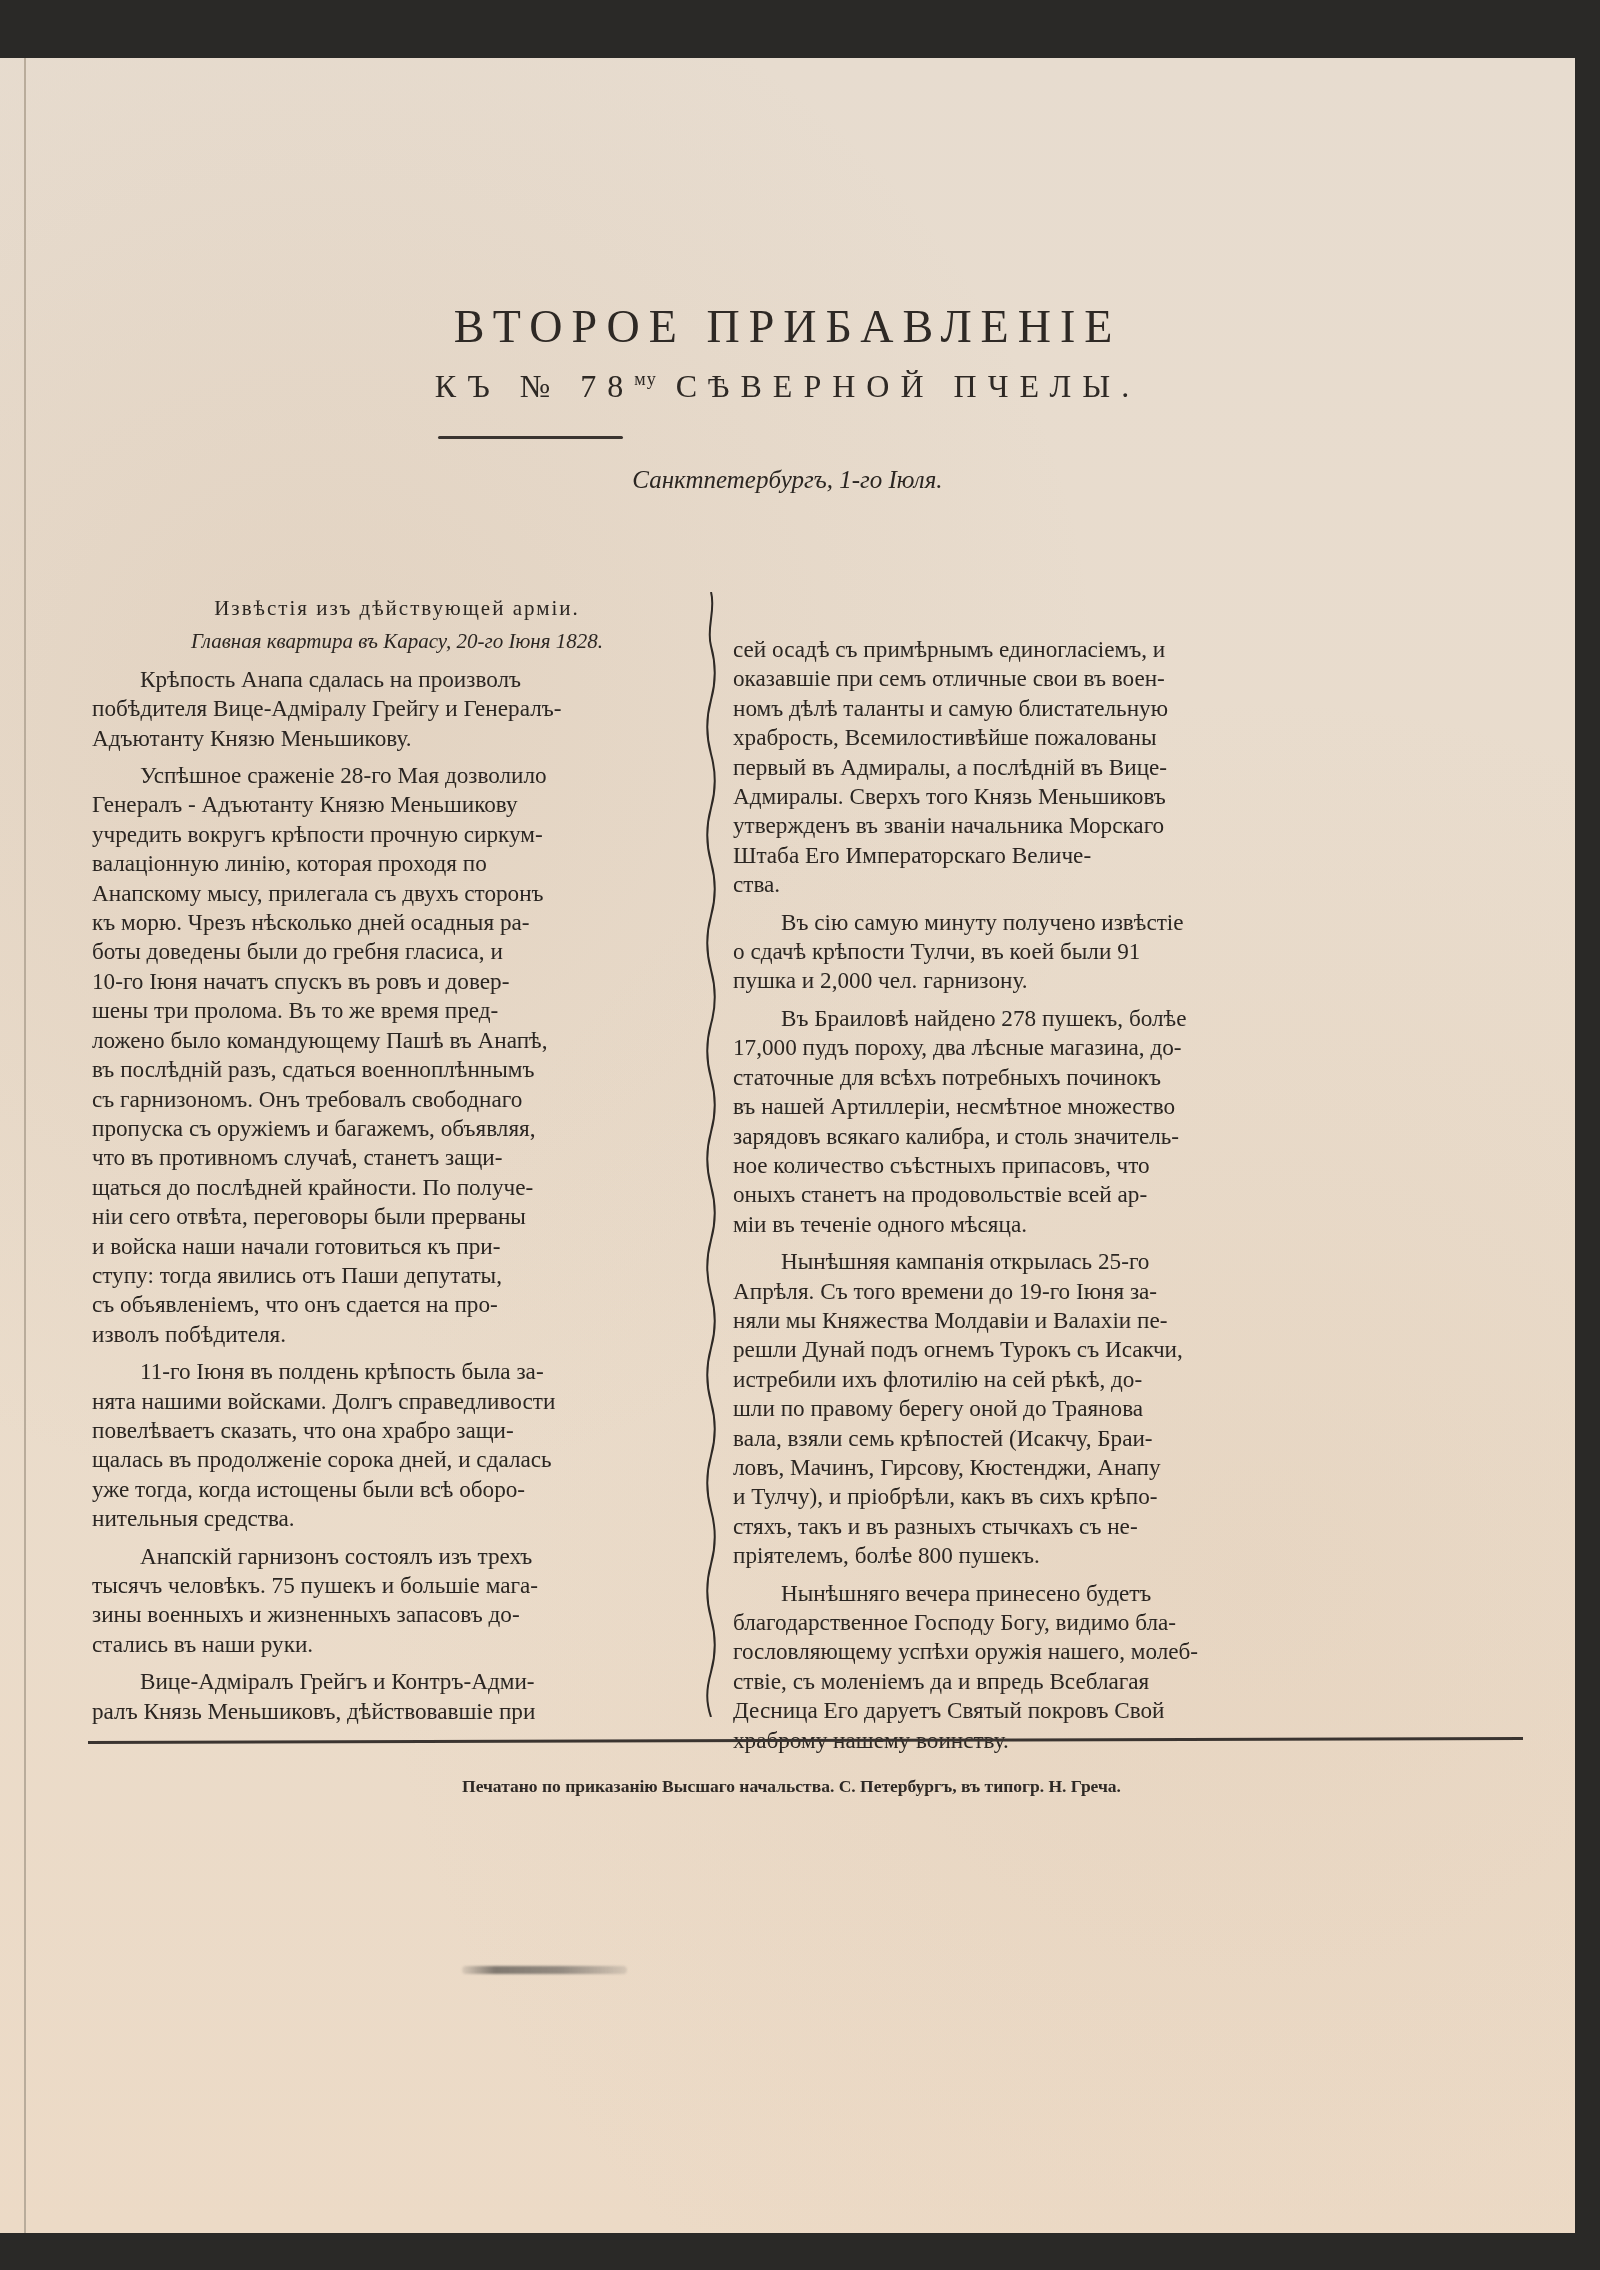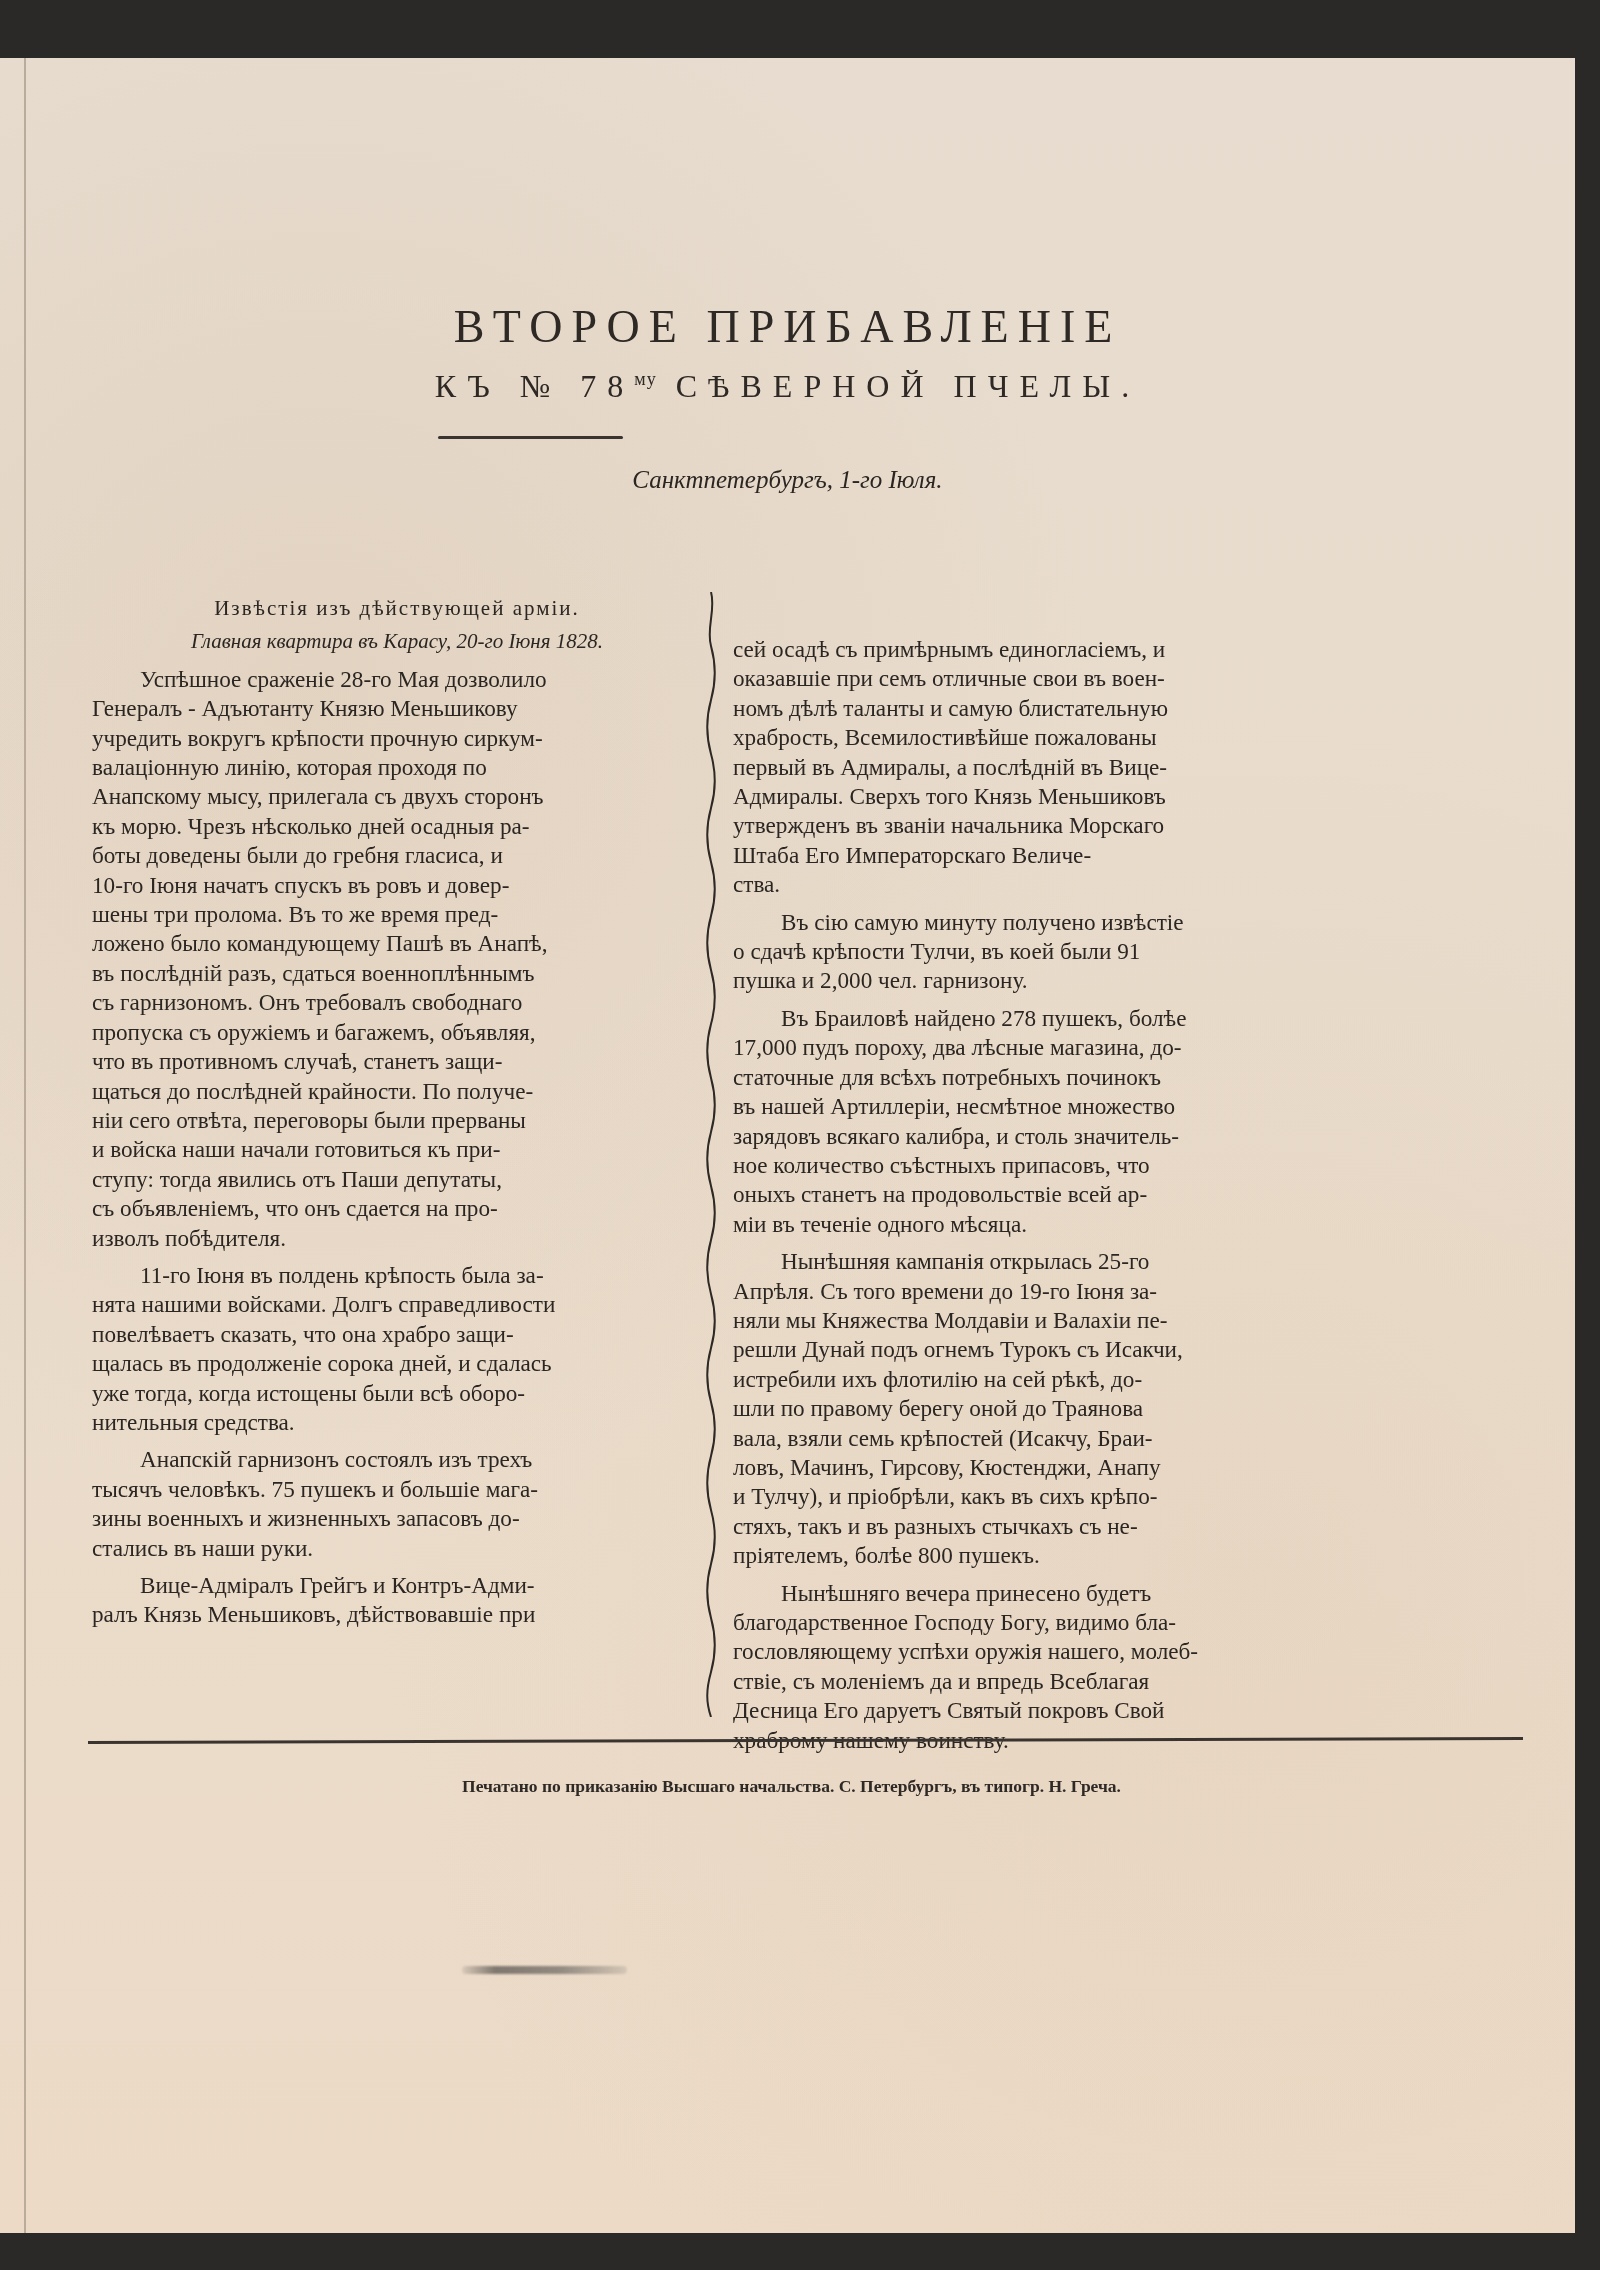--- a/index.html
+++ b/index.html
@@ -108,20 +108,23 @@
     <span>СѢВЕРНОЙ ПЧЕЛЫ.</span>
   </div>
 
   <div class="rule-short"></div>
 
   <div class="dateline">Санктпетербургъ, 1-го Іюля.</div>
 
   <div class="col col-left">
     <p class="head">Извѣстія изъ дѣйствующей арміи.</p>
     <p class="subhead">Главная квартира въ Карасу, 20-го Іюня 1828.</p>
+    <p>Крѣпость Анапа сдалась на произволъ
+побѣдителя Вице-Адміралу Грейгу и Генералъ-
+Адъютанту Князю Меньшикову.</p>
     <p>Успѣшное сраженіе 28-го Мая дозволило
 Генералъ - Адъютанту Князю Меньшикову
 учредить вокругъ крѣпости прочную сиркум-
 валаціонную линію, которая проходя по
 Анапскому мысу, прилегала съ двухъ сторонъ
 къ морю. Чрезъ нѣсколько дней осадныя ра-
 боты доведены были до гребня гласиса, и
 10-го Іюня начатъ спускъ въ ровъ и довер-
 шены три пролома. Въ то же время пред-
 ложено было командующему Пашѣ въ Анапѣ,

